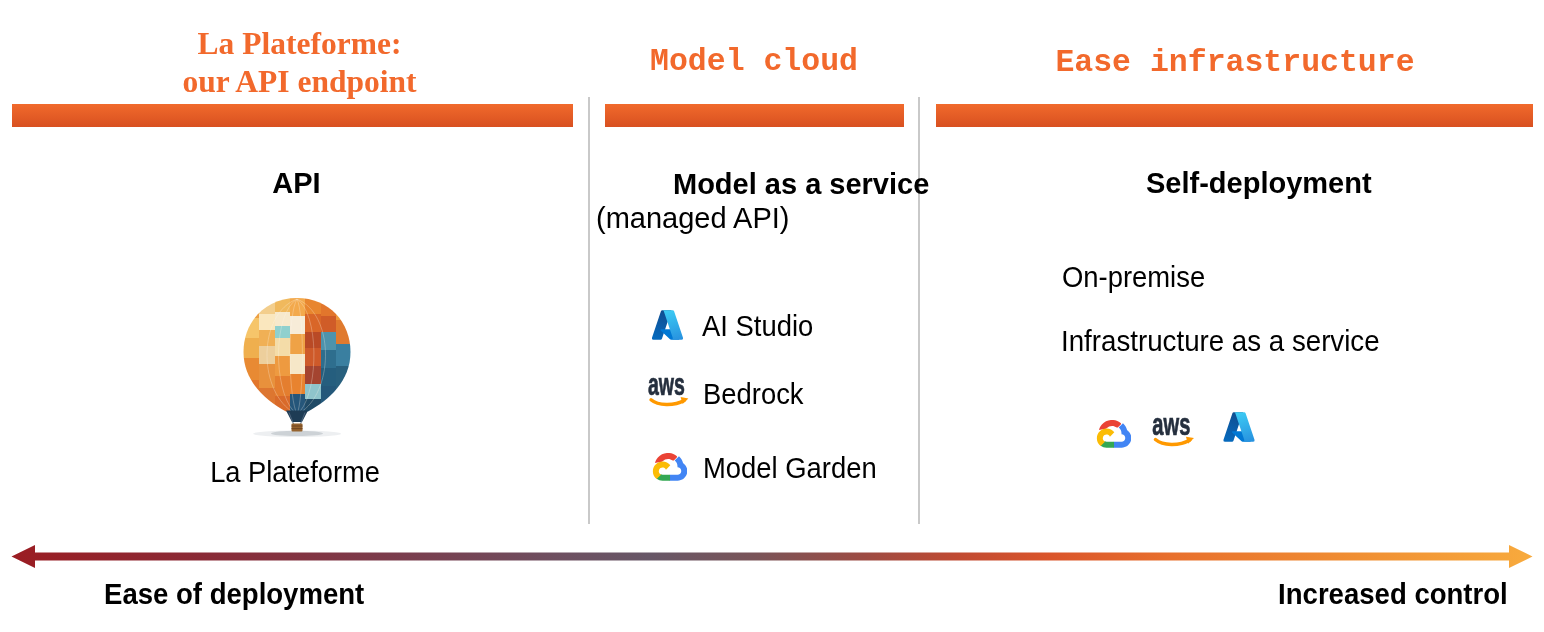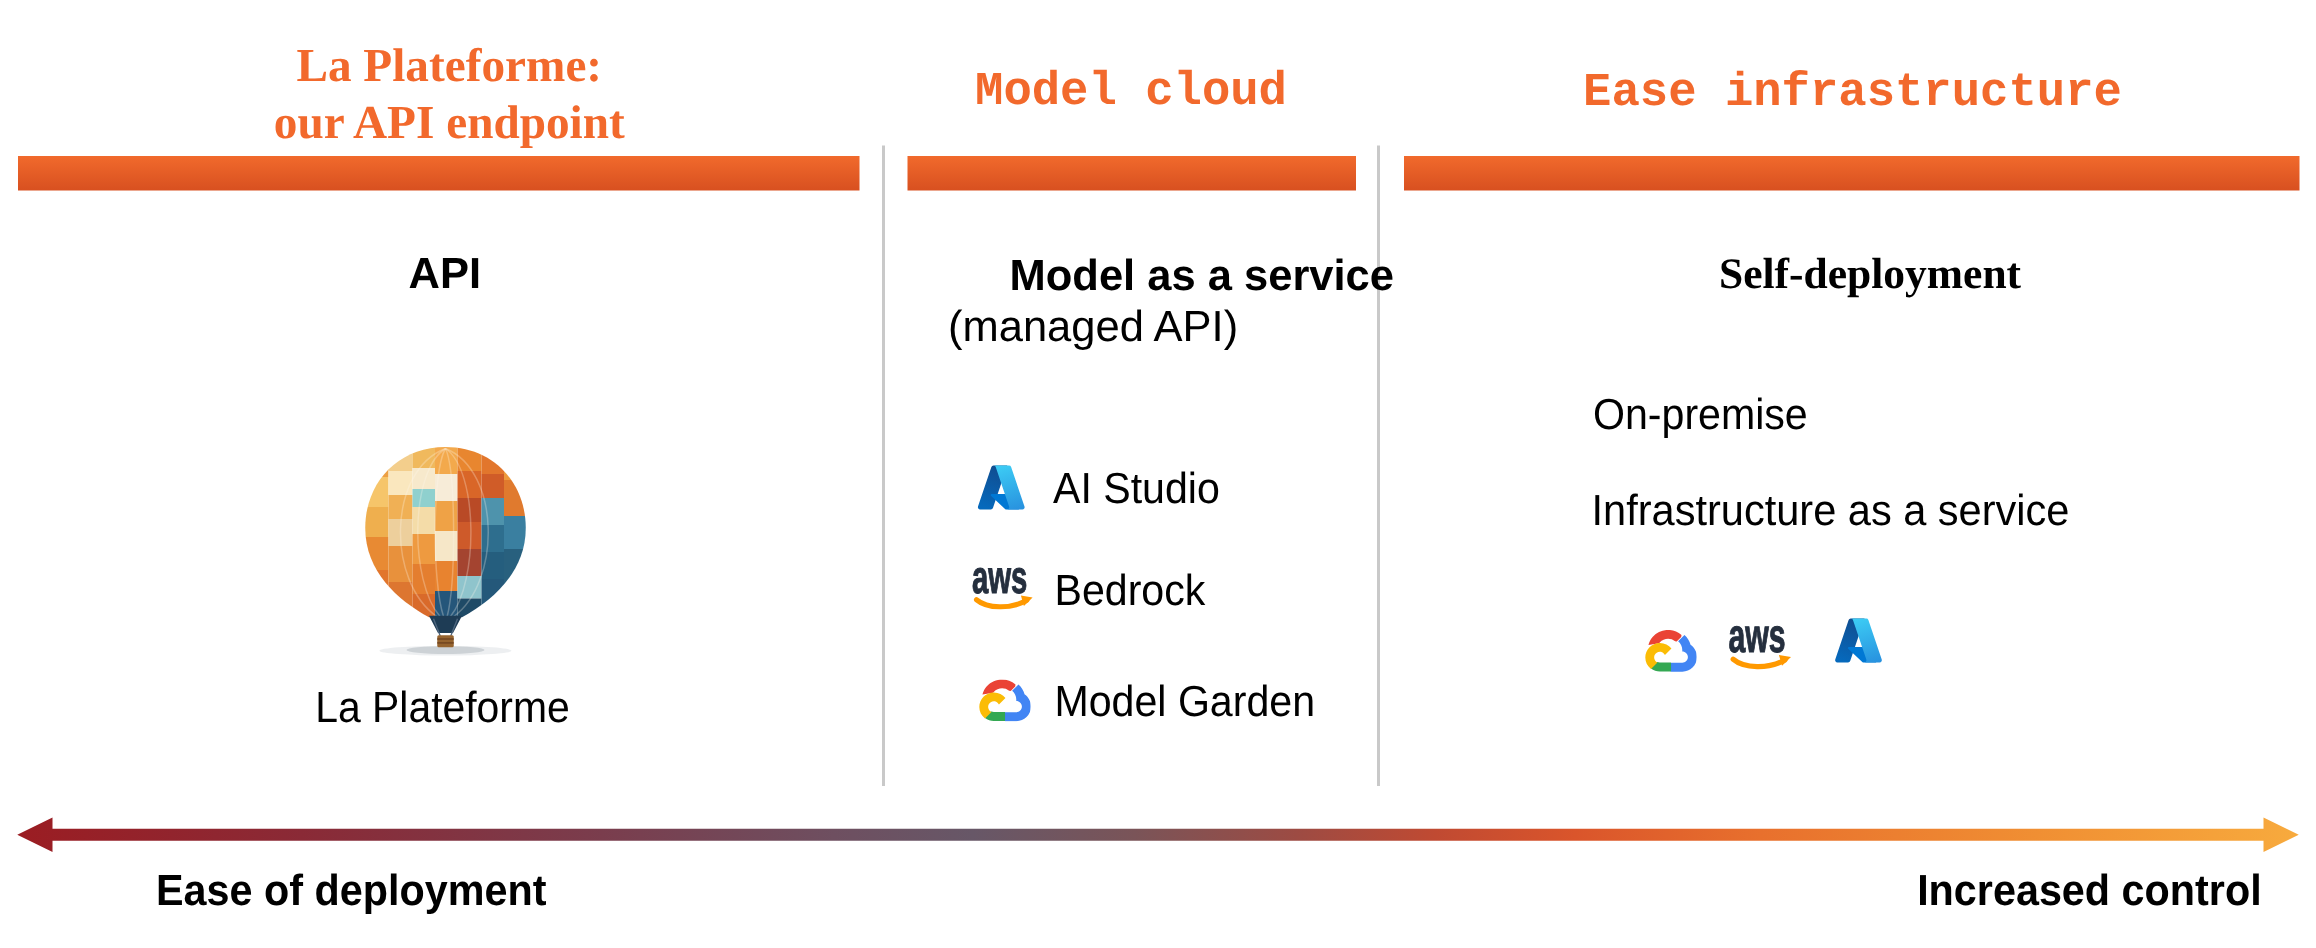--- a/index.html
+++ b/index.html
@@ -93,21 +93,21 @@
       <line x1="47" y1="116.5" x2="51.5" y2="128" stroke="#506880" stroke-width="0.9"></line>
       <line x1="63" y1="116.5" x2="58.5" y2="128" stroke="#506880" stroke-width="0.9"></line>
       <rect x="49.5" y="127.5" width="11" height="8" rx="1" fill="#96642F"></rect>
       <line x1="49.5" y1="130" x2="60.5" y2="130" stroke="#6E421F" stroke-width="0.9"></line>
       <line x1="49.5" y1="132.6" x2="60.5" y2="132.6" stroke="#6E421F" stroke-width="0.9"></line>
     </svg>
   </div>
   <div class="abs r29" style="left:37px;width:516px;text-align:center;top:458.1px;transform:scaleX(0.94);">La Plateforme</div>
 
   <div class="abs b29" style="left:631px;top:169.5px;margin-left:42px;">Model as a service</div>
-  <div class="abs r29" style="left:632px;top:203.5px;text-align:center;">(managed API)</div>
+  <div class="abs r29" style="left:596px;top:203.5px;text-align:center;">(managed API)</div>
   <div class="abs" id="azure1" style="left:647px;top:308px;width:41px;height:34px;">
     <svg width="41" height="34" viewBox="0 0 96 96">
       <defs>
         <linearGradient id="azA" x1="60" y1="6" x2="28" y2="90" gradientUnits="userSpaceOnUse">
           <stop stop-color="#114A8B"></stop>
           <stop offset="1" stop-color="#0669BC"></stop>
         </linearGradient>
         <linearGradient id="azB" x1="52" y1="6" x2="78" y2="90" gradientUnits="userSpaceOnUse">
           <stop stop-color="#3CCBF4"></stop>
           <stop offset="1" stop-color="#2892DF"></stop>
@@ -130,21 +130,21 @@
   <div class="abs" id="gcp1" style="left:651px;top:453px;width:36px;height:28px;">
     <svg width="36" height="28" viewBox="0 0 88 71">
       <path fill="#EA4335" d="M56.2 19.3l7.6-7.6.5-3.2C50.4-4.1 28.3-2.7 15.8 11.4 12.3 15.3 9.7 20.2 8.4 25.3l2.7-.4 15.2-2.5 1.2-1.2c6.8-7.4 18.2-8.4 26-2.1l2.7.2z"></path>
       <path fill="#4285F4" d="M79.6 25.1c-1.7-6.4-5.3-12.2-10.3-16.6L58.6 19.2c4.5 3.7 7.1 9.2 7 15.1v1.9c5.2 0 9.5 4.3 9.5 9.5s-4.3 9.5-9.5 9.5h-19l-1.9 1.9v11.4l1.9 1.9h19c13.6.1 24.8-10.8 24.9-24.4.1-8.3-4-16-11-20.9z"></path>
       <path fill="#34A853" d="M27.6 70.2h19V55h-19c-1.4 0-2.7-.3-3.9-.8l-2.7.8-7.6 7.6-.7 2.6c4.3 3.2 9.5 5 14.9 5z"></path>
       <path fill="#FBBC05" d="M27.6 21.8C14 21.9 3 33 3.1 46.6c0 7.6 3.6 14.7 9.6 19.3l11-11c-4.8-2.2-6.9-7.8-4.8-12.6 2.2-4.8 7.8-6.9 12.6-4.8 2.1 1 3.8 2.7 4.8 4.8l11-11c-4.6-6.1-11.9-9.6-19.7-9.5z"></path>
     </svg>
   </div>
   <div class="abs r29" style="left:703px;top:454.1px;transform:scaleX(0.945);transform-origin:left;">Model Garden</div>
 
-  <div class="abs b29" style="left:1146px;top:169px;font-family:Liberation Serif, serif;">Self-deployment</div>
+  <div class="abs b29" style="left:1146px;top:169px;">Self-deployment</div>
   <div class="abs r29" style="left:1062px;top:263px;transform:scaleX(0.945);transform-origin:left;">On-premise</div>
   <div class="abs r29" style="left:1061px;top:327px;transform:scaleX(0.955);transform-origin:left;">Infrastructure as a service</div>
   <div class="abs" id="gcp2" style="left:1095px;top:420px;width:36px;height:28px;">
     <svg width="36" height="28" viewBox="0 0 88 71">
       <path fill="#EA4335" d="M56.2 19.3l7.6-7.6.5-3.2C50.4-4.1 28.3-2.7 15.8 11.4 12.3 15.3 9.7 20.2 8.4 25.3l2.7-.4 15.2-2.5 1.2-1.2c6.8-7.4 18.2-8.4 26-2.1l2.7.2z"></path>
       <path fill="#4285F4" d="M79.6 25.1c-1.7-6.4-5.3-12.2-10.3-16.6L58.6 19.2c4.5 3.7 7.1 9.2 7 15.1v1.9c5.2 0 9.5 4.3 9.5 9.5s-4.3 9.5-9.5 9.5h-19l-1.9 1.9v11.4l1.9 1.9h19c13.6.1 24.8-10.8 24.9-24.4.1-8.3-4-16-11-20.9z"></path>
       <path fill="#34A853" d="M27.6 70.2h19V55h-19c-1.4 0-2.7-.3-3.9-.8l-2.7.8-7.6 7.6-.7 2.6c4.3 3.2 9.5 5 14.9 5z"></path>
       <path fill="#FBBC05" d="M27.6 21.8C14 21.9 3 33 3.1 46.6c0 7.6 3.6 14.7 9.6 19.3l11-11c-4.8-2.2-6.9-7.8-4.8-12.6 2.2-4.8 7.8-6.9 12.6-4.8 2.1 1 3.8 2.7 4.8 4.8l11-11c-4.6-6.1-11.9-9.6-19.7-9.5z"></path>
     </svg>
   </div>

